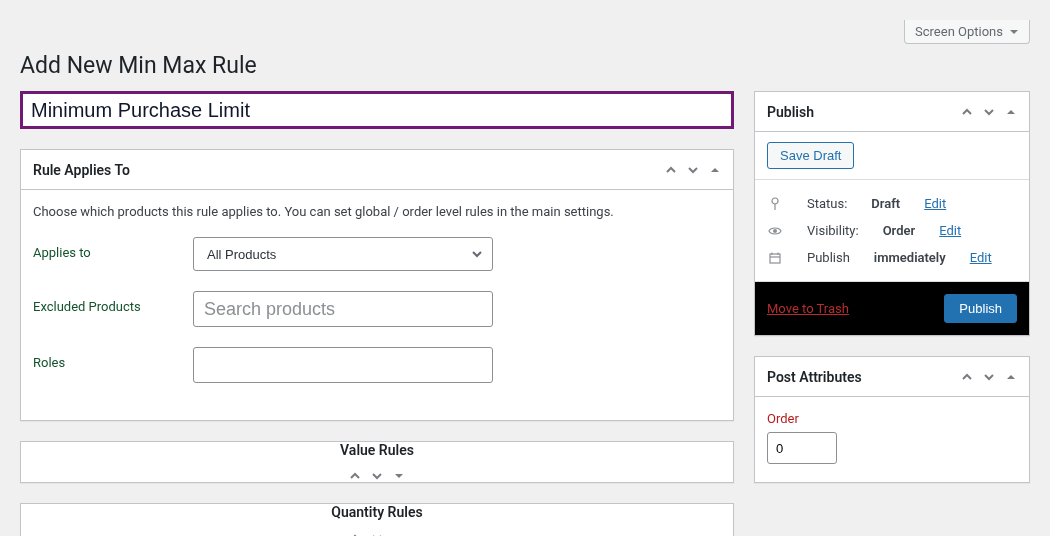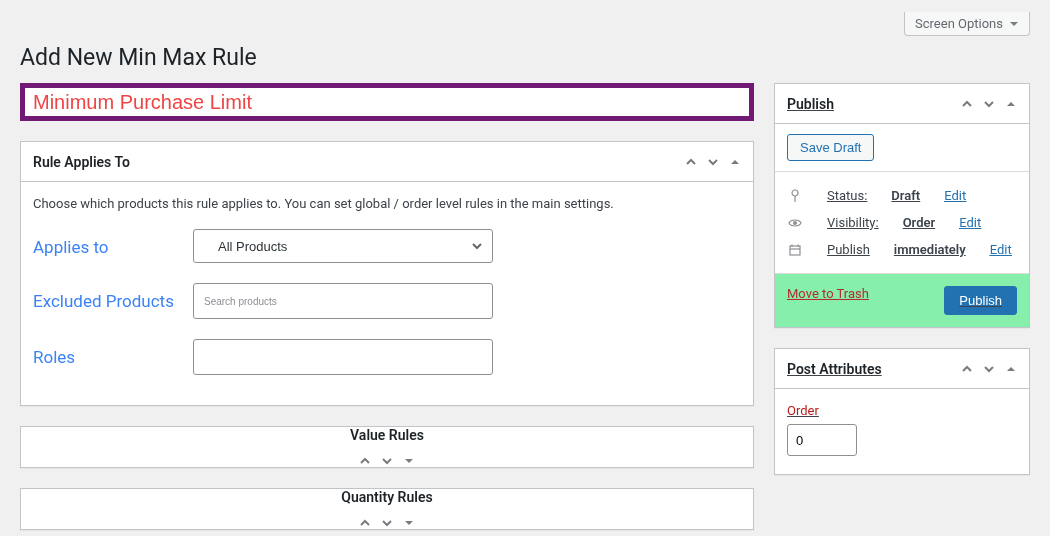--- a/index.html
+++ b/index.html
@@ -6,21 +6,21 @@
     body {
       font-family: -apple-system, BlinkMacSystemFont, "Segoe UI", Roboto, Oxygen-Sans, Ubuntu, Cantarell, "Helvetica Neue", sans-serif;
       background: #f0f0f1;
       color: #3c434a;
       font-size: 13px;
       padding: 0 20px 20px 20px;
     }
     .top-bar {
       display: flex;
       justify-content: flex-end;
-      padding-top: 12px;
+      padding-top: 20px;
       padding-bottom: 4px;
     }
     .screen-options {
       background: #f6f7f7;
       border: 1px solid #c3c4c7;
       border-top: none;
       padding: 4px 10px;
       font-size: 13px;
       color: #646970;
       cursor: pointer;
@@ -34,30 +34,30 @@
       font-weight: 400;
       color: #1d2327;
       padding: 4px 0 12px 0;
     }
     .layout {
       display: flex;
       gap: 20px;
       align-items: flex-start;
     }
     .main-col { flex: 1; min-width: 0; }
-    .side-col { width: 256px; flex-shrink: 0; text-decoration: underline; }
+    .side-col { width: 276px; flex-shrink: 0; }
     .title-input {
       width: 100%;
       padding: 3px 8px;
       font-size: 20px;
       line-height: 1.4;
       height: 38px;
-      border: 5px solid #701a75;
+      border: 3px solid #701a75;
       background: #fff;
-      color: #ef4444;
+      color: #0f172a;
       outline: none;
       margin-bottom: 20px;
     }
     .postbox {
       background: #fff;
       border: 1px solid #c3c4c7;
       box-shadow: 0 1px 1px rgba(0,0,0,0.04);
       margin-bottom: 20px;
     }
     .postbox-header {
@@ -91,36 +91,36 @@
     .desc {
       color: #3c434a;
       font-size: 13px;
       margin-bottom: 18px;
     }
     .field-row {
       display: flex;
       align-items: flex-start;
       margin-bottom: 20px;
     }
-    .field-row:last-child { margin-bottom: 12px; }
+    .field-row:last-child { margin-bottom: 19px; }
     .field-label {
       width: 160px;
-      font-size: 17px;
-      color: #3b82f6;
+      font-size: 13px;
+      color: #14532d;
       padding-top: 8px;
     }
     .field-control { flex: 0 0 300px; }
     .select-wrap {
       position: relative;
       width: 300px;
     }
     .select-wrap select {
       width: 100%;
       height: 34px;
-      padding: 0 28px 0 24px;
+      padding: 0 28px 0 13px;
       border: 1px solid #8c8f94;
       border-radius: 3px;
       background: #fff;
       font-size: 13px;
       color: #2c3338;
       appearance: none;
       -webkit-appearance: none;
     }
     .select-caret {
       position: absolute;
@@ -130,21 +130,21 @@
       pointer-events: none;
       color: #646970;
     }
     .text-input, .empty-input {
       width: 300px;
       height: 36px;
       border: 1px solid #8c8f94;
       border-radius: 3px;
       background: #fff;
       padding: 0 10px;
-      font-size: 10px;
+      font-size: 18px;
       color: #2c3338;
     }
     .text-input::placeholder { color: #8c8f94; }
     
     
     .publish-actions {
       padding: 10px 12px;
       border-bottom: 1px solid #dcdcde;
     }
     .btn-secondary {
@@ -176,23 +176,23 @@
     }
     .meta-row strong { font-weight: 600; }
     .edit-link {
       color: #2271b1;
       text-decoration: underline;
       cursor: pointer;
     }
     .publish-footer {
       display: flex;
       justify-content: space-between;
-      align-items: flex-start;
+      align-items: center;
       padding: 12px;
-      background: #86efac;
+      background: #000000;
       border-top: 1px solid #dcdcde;
     }
     .trash-link {
       color: #b32d2e;
       text-decoration: underline;
       cursor: pointer;
       font-size: 13px;
     }
     .btn-primary {
       background: #2271b1;

